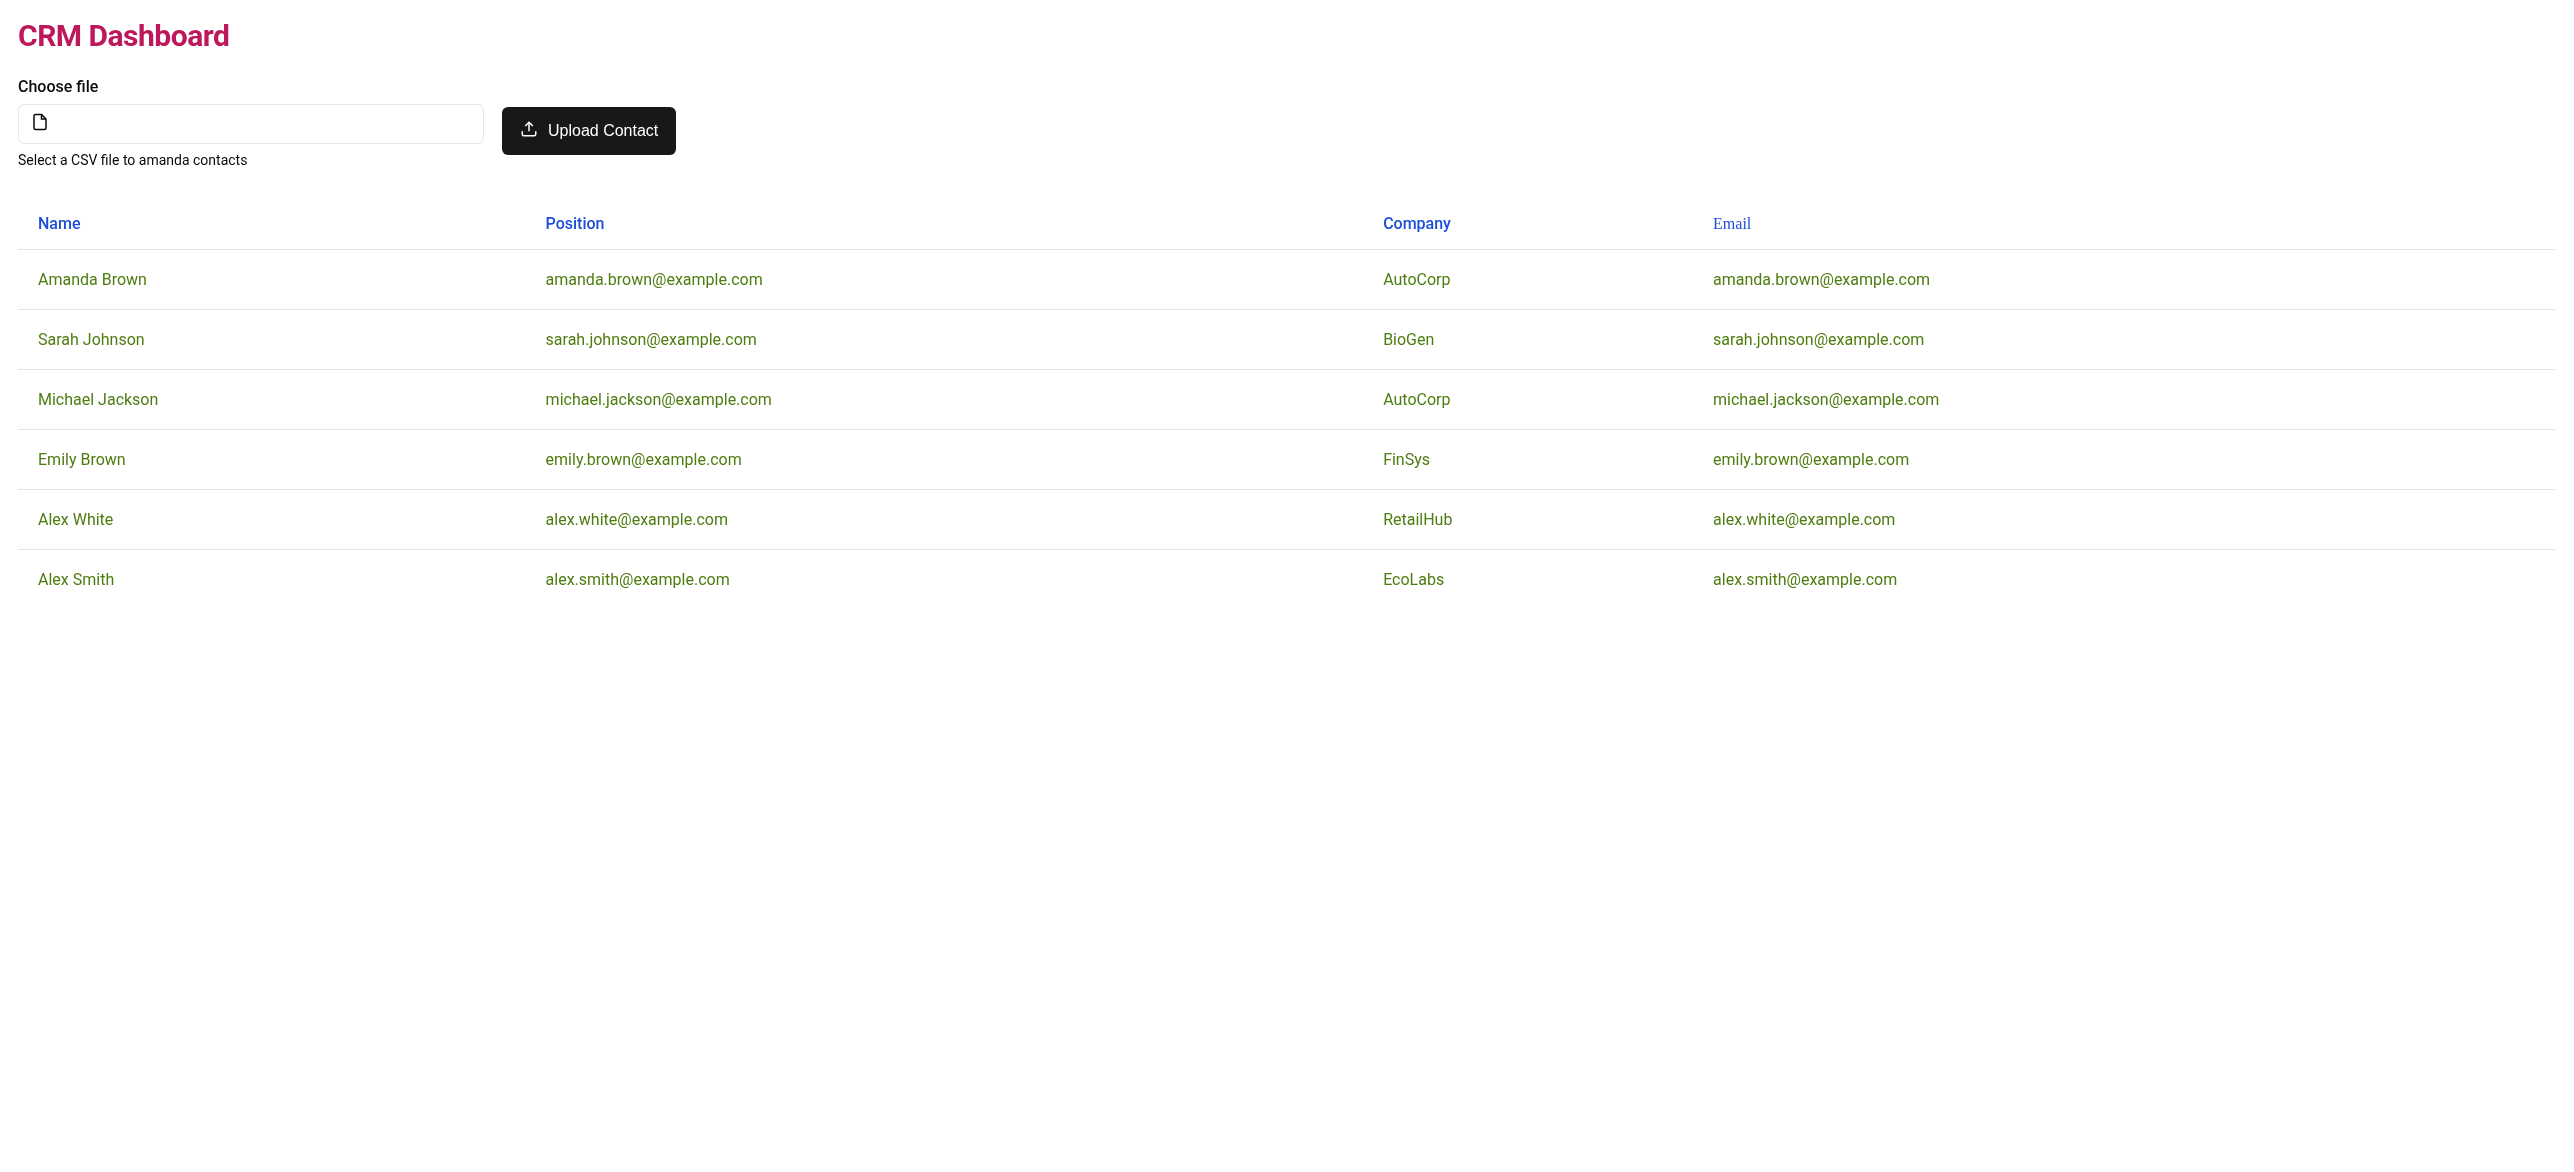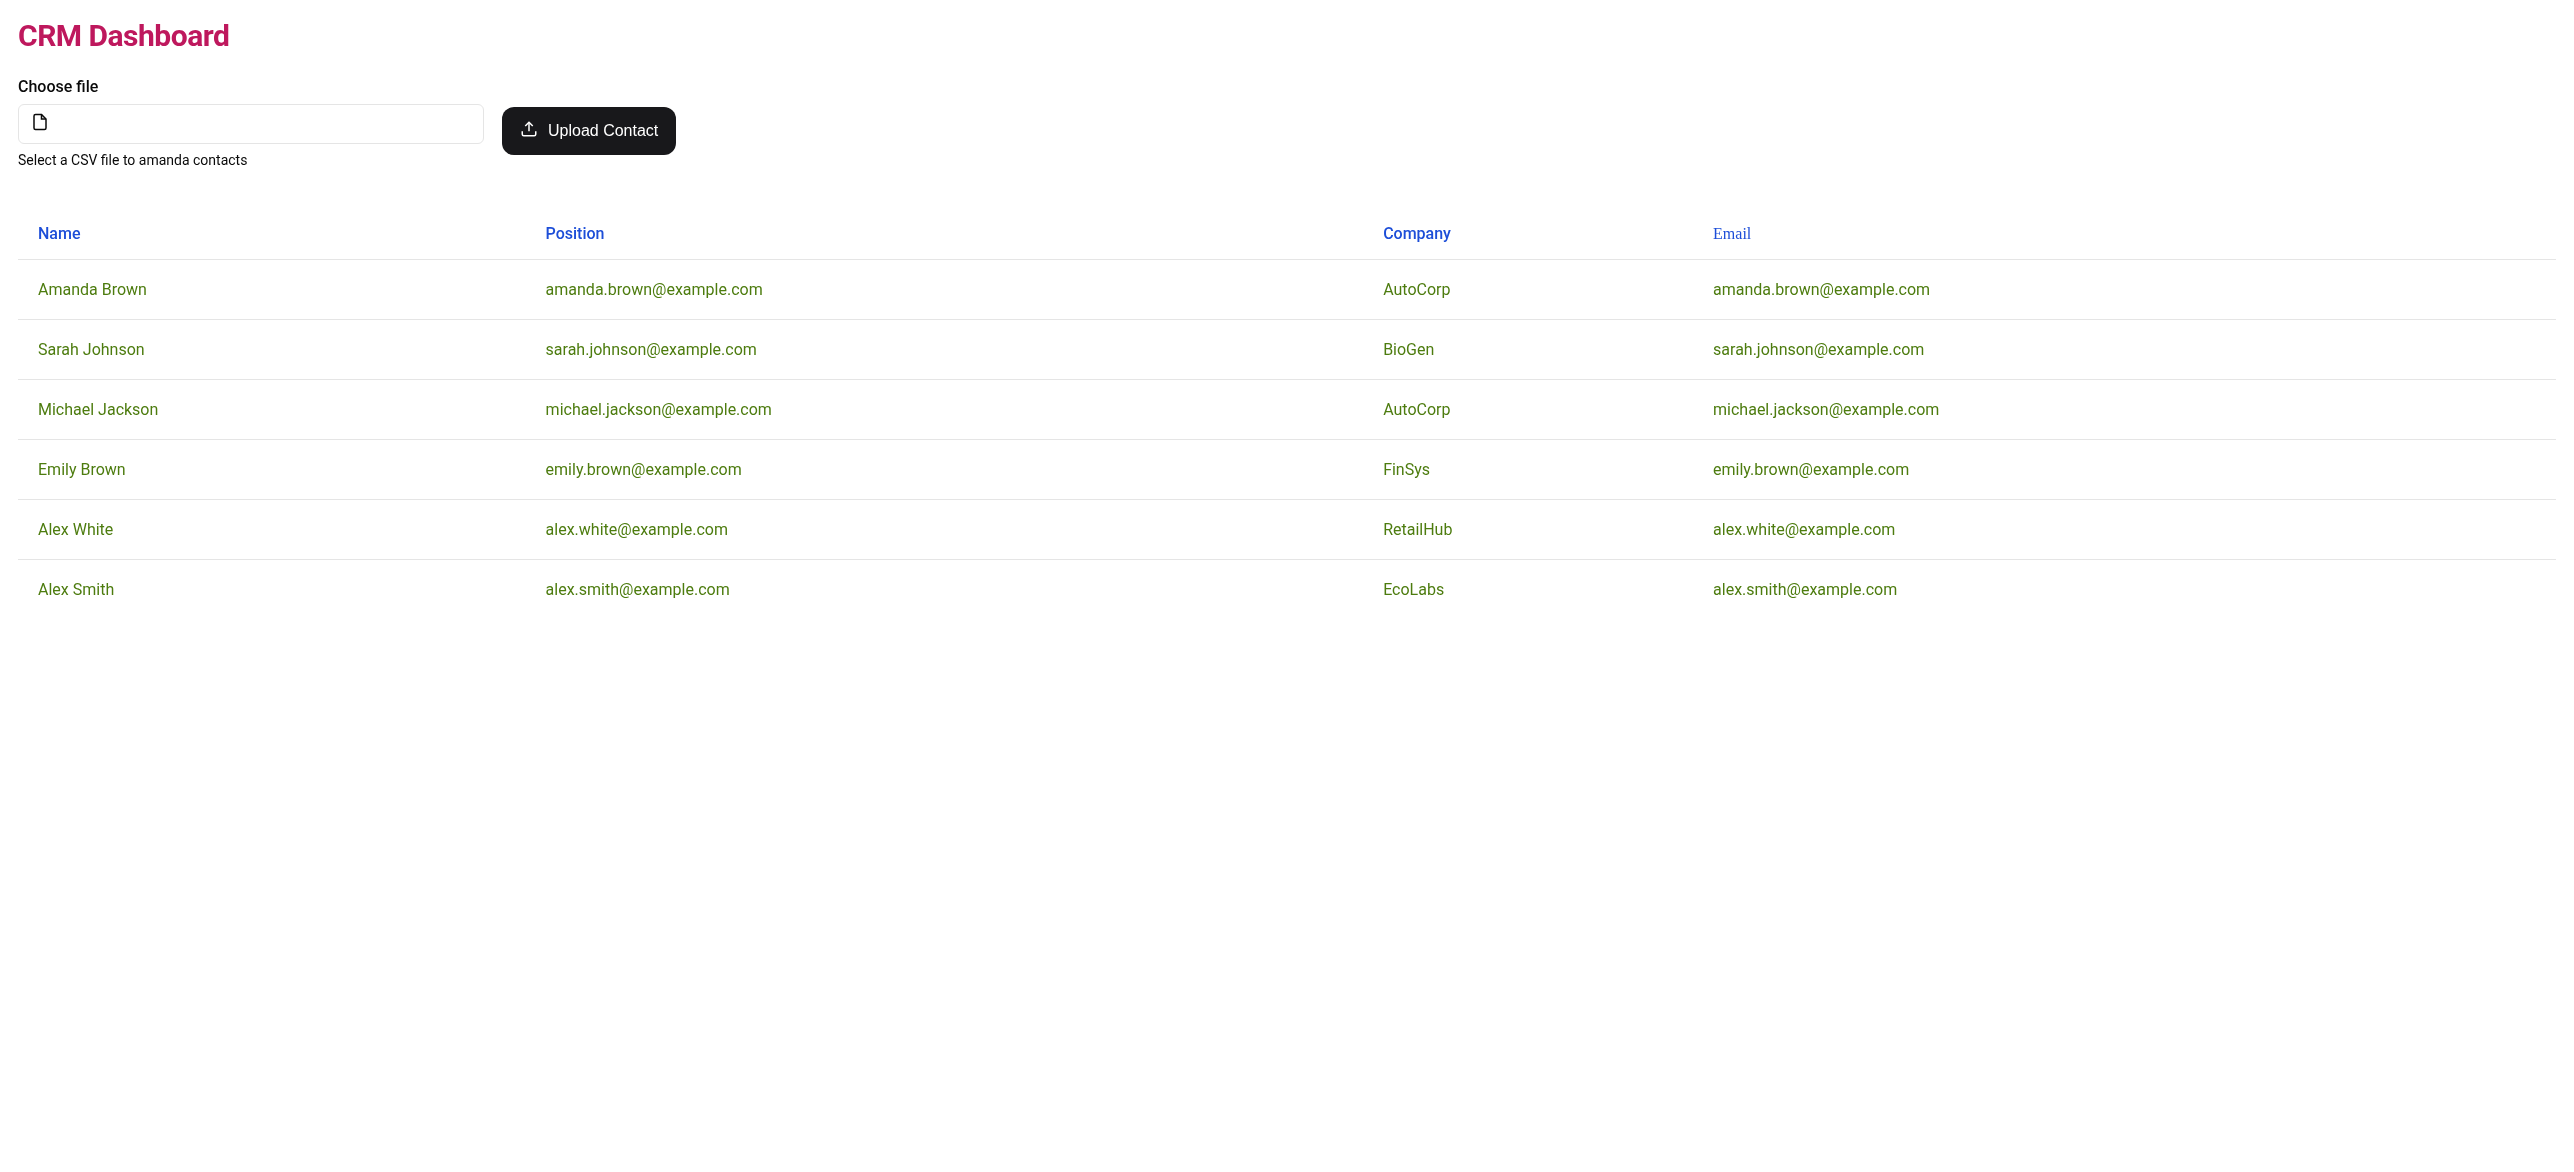--- a/index.html
+++ b/index.html
@@ -17,21 +17,21 @@
       font-size: 30px;
       font-weight: 700;
       letter-spacing: -0.5px;
       margin-bottom: 24px;
       color: #be185d;
     }
     .upload-row {
       display: flex;
       align-items: flex-end;
       gap: 18px;
-      margin-bottom: 40px;
+      margin-bottom: 30px;
     }
     .file-group {
       display: flex;
       flex-direction: column;
     }
     .file-label {
       font-size: 16px;
       font-weight: 500;
       margin-bottom: 8px;
       color: #0a0a0a;
@@ -59,21 +59,21 @@
       color: #0a0a0a;
       margin-top: 8px;
     }
     .upload-btn {
       display: inline-flex;
       align-items: center;
       gap: 10px;
       background: #18181b;
       color: #ffffff;
       border: none;
-      border-radius: 12px;
+      border-radius: 6px;
       padding: 0 18px;
       height: 48px;
       font-size: 16px;
       font-weight: 500;
       cursor: pointer;
       margin-bottom: 24px; 
       position: relative;
       top: 23px; 
     }
     

